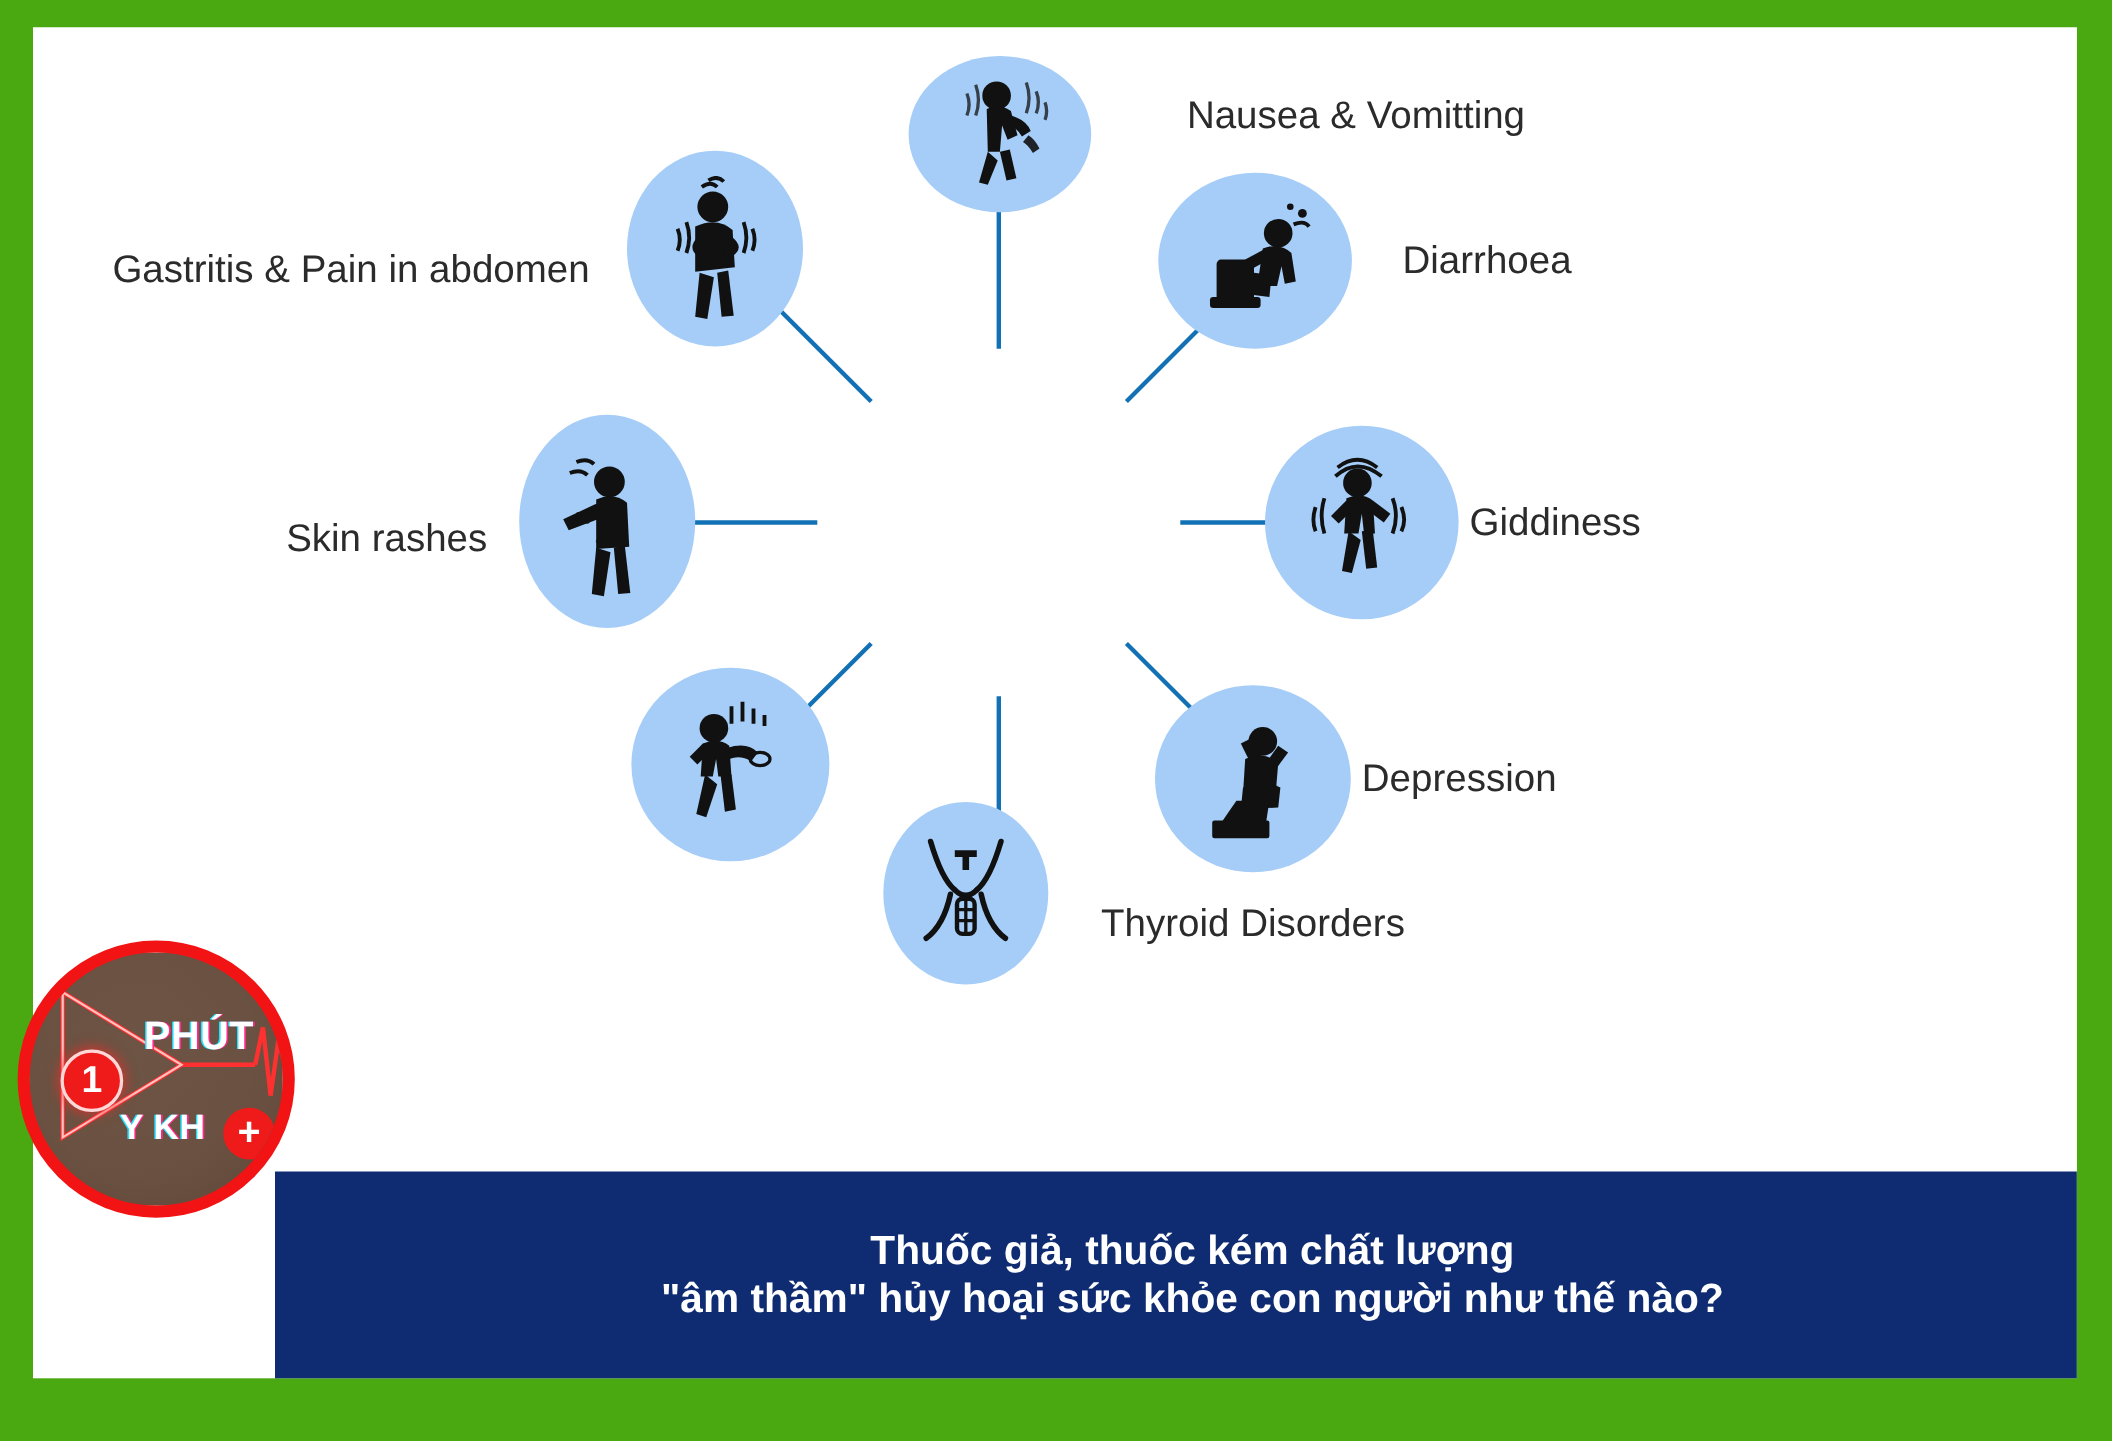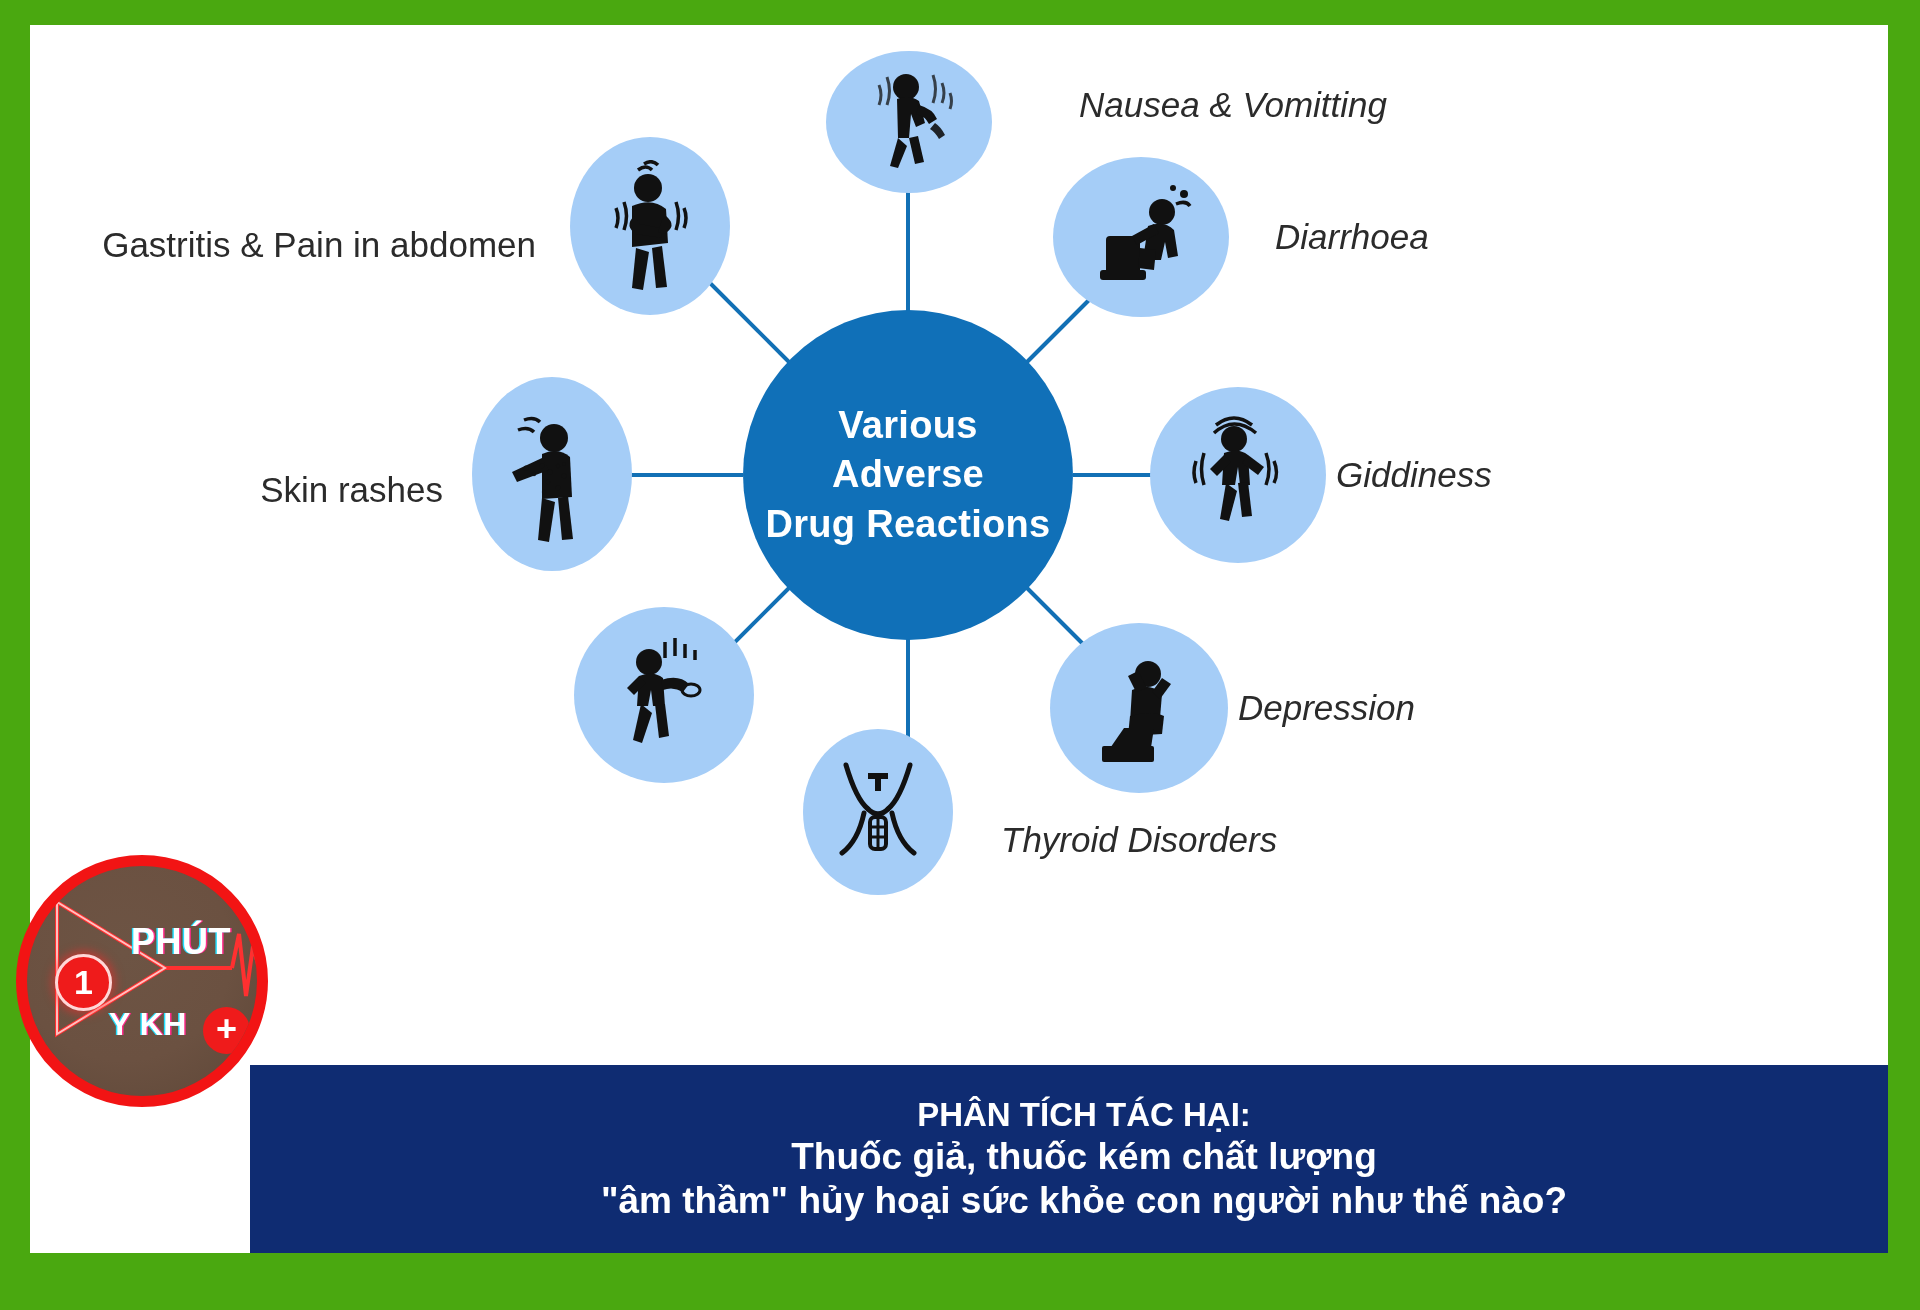--- a/index.html
+++ b/index.html
@@ -66,21 +66,21 @@
   }
   .node svg { display: block; }
   
   .node-label {
     position: absolute;
     font-size: 35px;
     color: #2b2b2b;
     white-space: nowrap;
     z-index: 2;
   }
-  .lbl-right { text-align: left; font-style: italic; }
+  .lbl-right { text-align: left; }
   .lbl-left  { text-align: right; margin-top: 20px; }
 
   
   #banner {
     position: absolute;
     left: 220px; top: 1040px;
     width: 1638px; height: 188px;
     background: #0f2c72;
     display: flex;
     flex-direction: column;
@@ -156,25 +156,20 @@
           <line x1="762" y1="340" x2="672" y2="250"></line>
           <line x1="713" y1="450" x2="600" y2="450"></line>
           <line x1="762" y1="560" x2="672" y2="650"></line>
           <line x1="878" y1="608" x2="878" y2="740"></line>
           <line x1="994" y1="560" x2="1084" y2="650"></line>
           <line x1="1043" y1="450" x2="1156" y2="450"></line>
           <line x1="994" y1="340" x2="1084" y2="250"></line>
         </g>
       </svg>
 
-      <div id="hub">
-        <div class="hub-line">Various</div>
-        <div class="hub-line">Adverse</div>
-        <div class="hub-line">Drug Reactions</div>
-      </div>
 
       <div class="node" style="left:796px; top:26px; width:166px; height:142px;">
         <svg width="120" height="110" viewBox="0 0 120 110">
           <g fill="#111">
             <circle cx="57" cy="20" r="13"></circle>
             <path d="M48 32 q12 -5 22 2 l6 22 -9 4 -5 -13 -2 24 -11 0 z"></path>
             <path d="M49 71 l-8 28 8 2 9 -22 z"></path>
             <path d="M60 71 l6 26 9 -2 -6 -26 z"></path>
             <path d="M70 38 q14 4 18 14 l-8 5 q-4 -8 -13 -10 z"></path>
             <path d="M86 56 q6 4 10 12 l-6 4 q-4 -7 -9 -10 z" opacity="0.9"></path>
@@ -333,21 +328,20 @@
               <path d="M54 4 q8 -5 14 1"></path>
             </g>
           </g>
         </svg>
       </div>
       <div class="node-label lbl-left" style="left:9px; top:180px; width:497px;">Gastritis &amp; Pain in abdomen</div>
 
     </div>
 
     <div id="banner">
-      <div class="bl bl1">PHÂN TÍCH TÁC HẠI:</div>
       <div class="bl bl2">Thuốc giả, thuốc kém chất lượng</div>
       <div class="bl bl3">"âm thầm" hủy hoại sức khỏe con người như thế nào?</div>
     </div>
 
   </div>
 
   <div id="logo">
     <svg id="logo-svg" width="230" height="230" viewBox="0 0 230 230">
       <g fill="none" stroke="#ff3030" stroke-width="4">
         <path d="M30 36 L30 168 L138 102 Z"></path>

